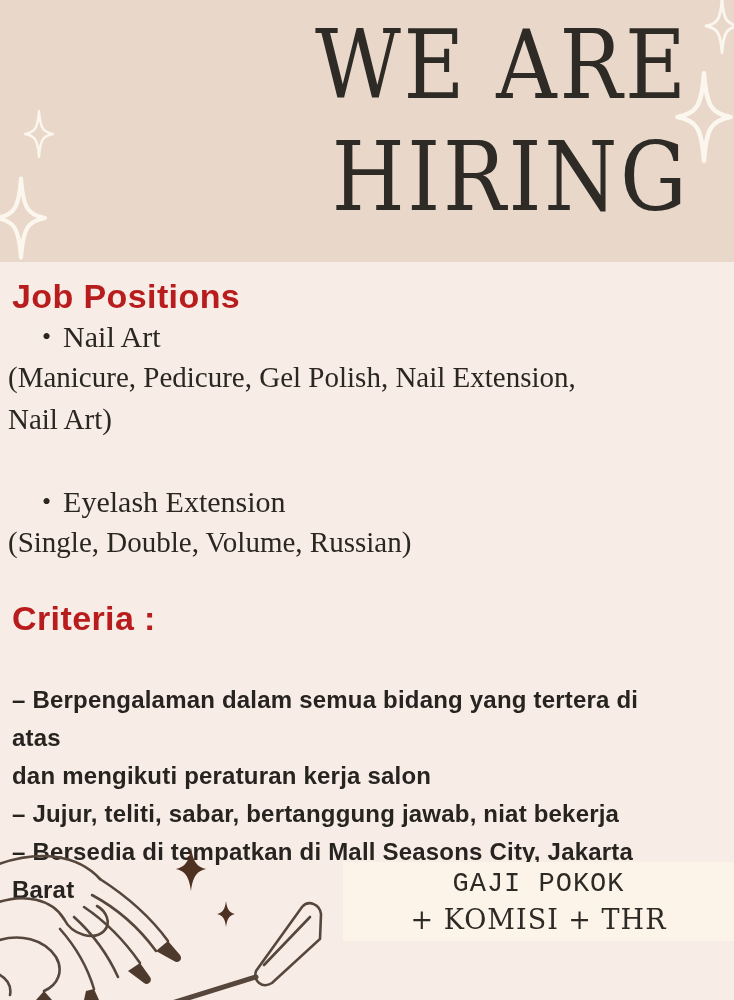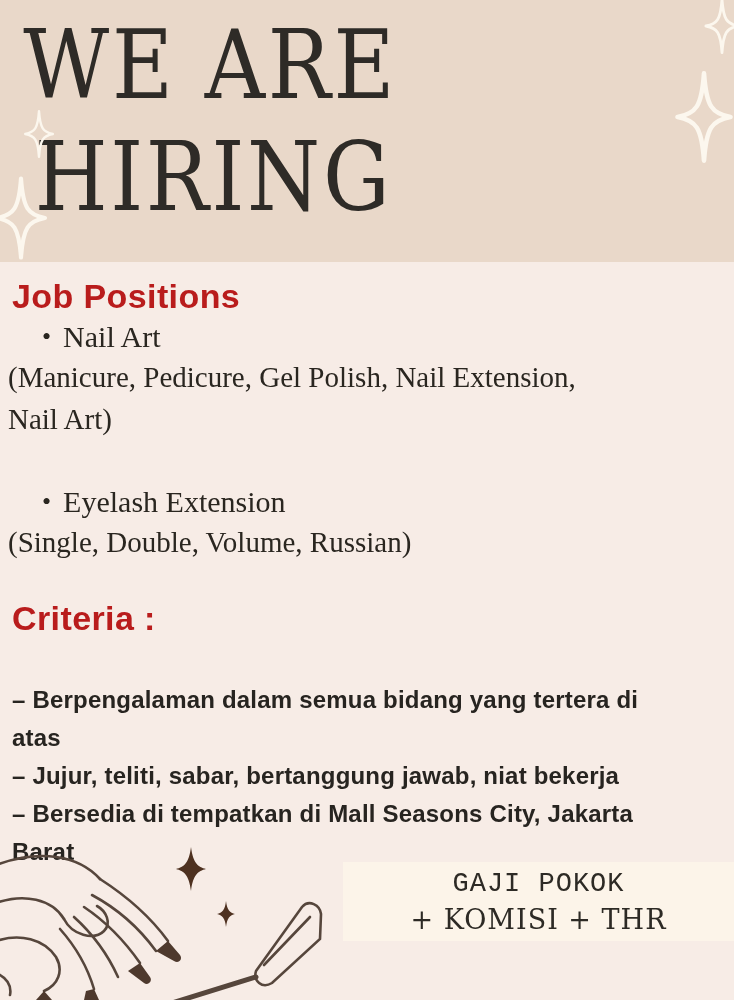--- a/index.html
+++ b/index.html
@@ -4,21 +4,21 @@
 <style>
   html,body{margin:0;padding:0;background:#ffffff;}
   .poster{
     position:relative;width:734px;height:1000px;overflow:hidden;
     background:#f7ece6;
     font-family:"Liberation Sans","DejaVu Sans",sans-serif;
   }
   
   .banner{position:absolute;left:0;top:0;width:734px;height:262px;background:#e9d8c9;}
   .title{
-    position:absolute;left:0;top:0;width:734px;text-align:left;
+    position:absolute;left:0;top:0;width:734px;text-align:right;
     font-family:"DejaVu Serif","Liberation Serif",serif;
     color:#2e2b27;
   }
   .title-line{
     transform:scaleX(.88);transform-origin:50% 50%;
     font-size:95px;line-height:95px;letter-spacing:3px;font-weight:400;white-space:nowrap;
   }
   .title-line.l1{margin-top:18px;margin-left:-22px;}
   .title-line.l2{margin-top:17px;margin-left:-10px;}
   .sparkle{position:absolute;}
@@ -128,20 +128,21 @@
 
   <div class="serif-line bullet-line it2-label">
     <span class="bullet">•</span><span>Eyelash Extension</span>
   </div>
   <div class="serif-line detail-line it2-d1">(Single, Double, Volume, Russian)</div>
 
   <div class="sans-heading cr-heading">Criteria :</div>
   <div class="criteria-lines">
     <div>– Berpengalaman dalam semua bidang yang tertera di</div>
     <div>atas</div>
+    <div>dan mengikuti peraturan kerja salon</div>
     <div>– Jujur, teliti, sabar, bertanggung jawab, niat bekerja</div>
     <div>– Bersedia di tempatkan di Mall Seasons City, Jakarta</div>
     <div>Barat</div>
   </div>
 
   <div class="hand-art">
     <svg viewBox="0 0 345 157" fill="none" stroke="#56463c" stroke-width="2.6" stroke-linecap="round">
 
       <g>
         <path d="M-4,22 C40,6 78,12 100,36"></path>

